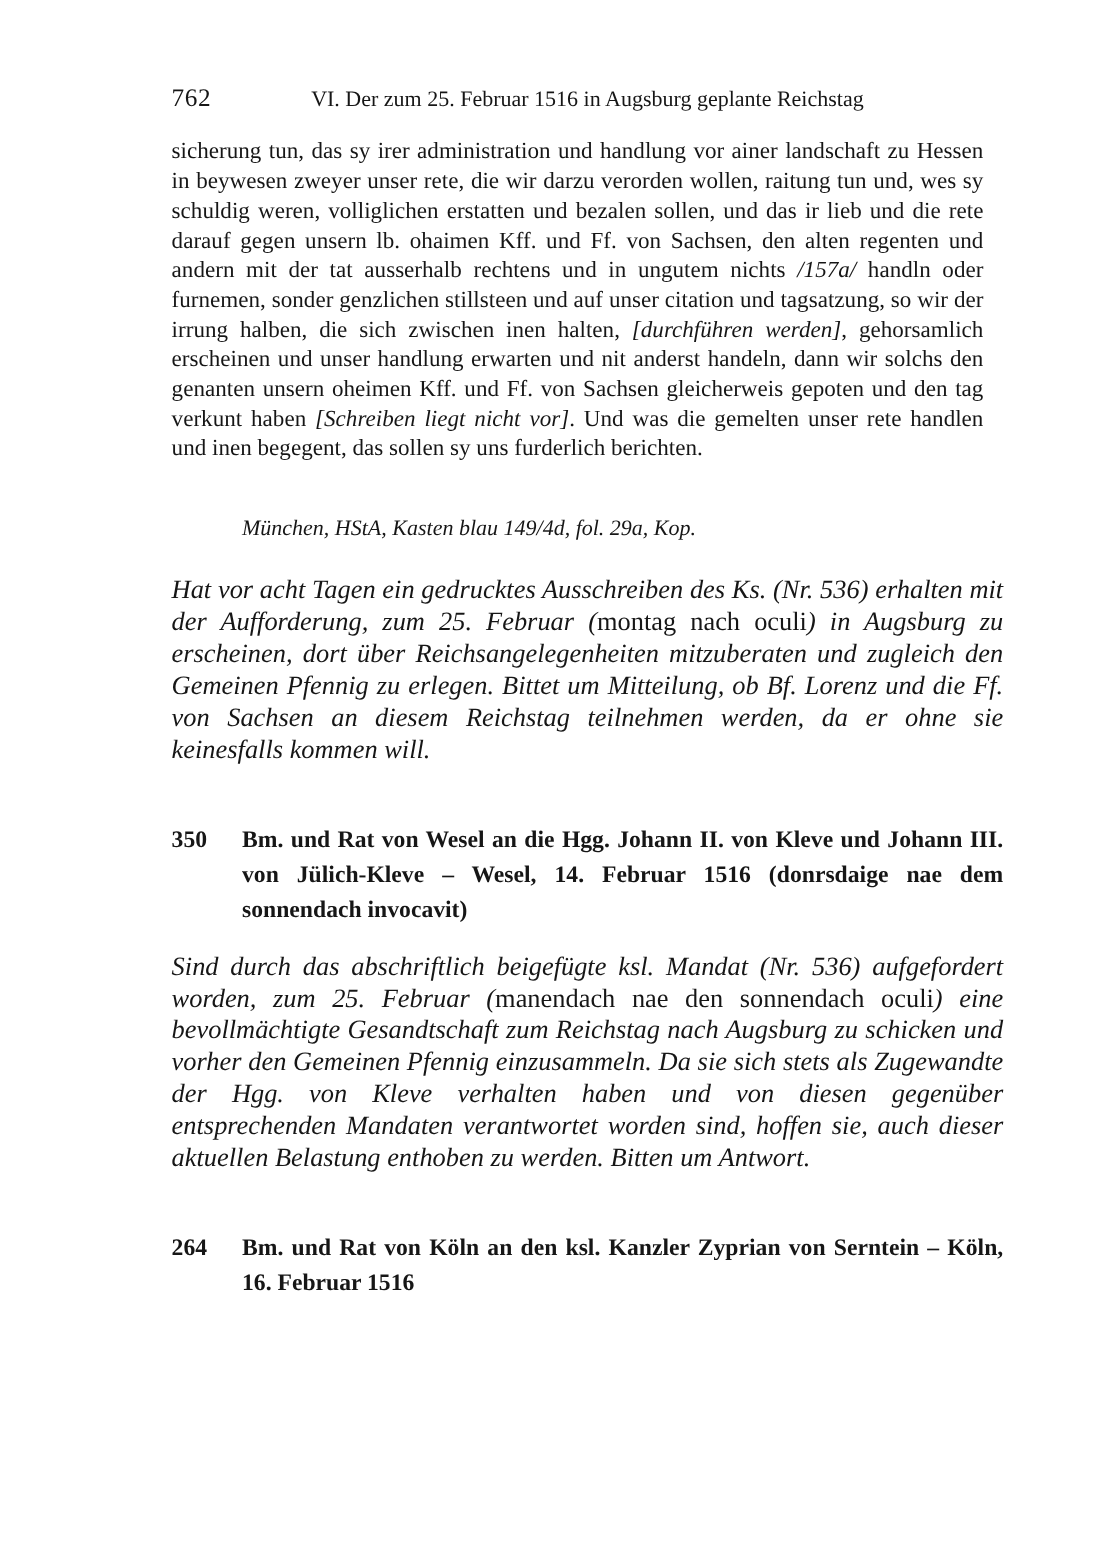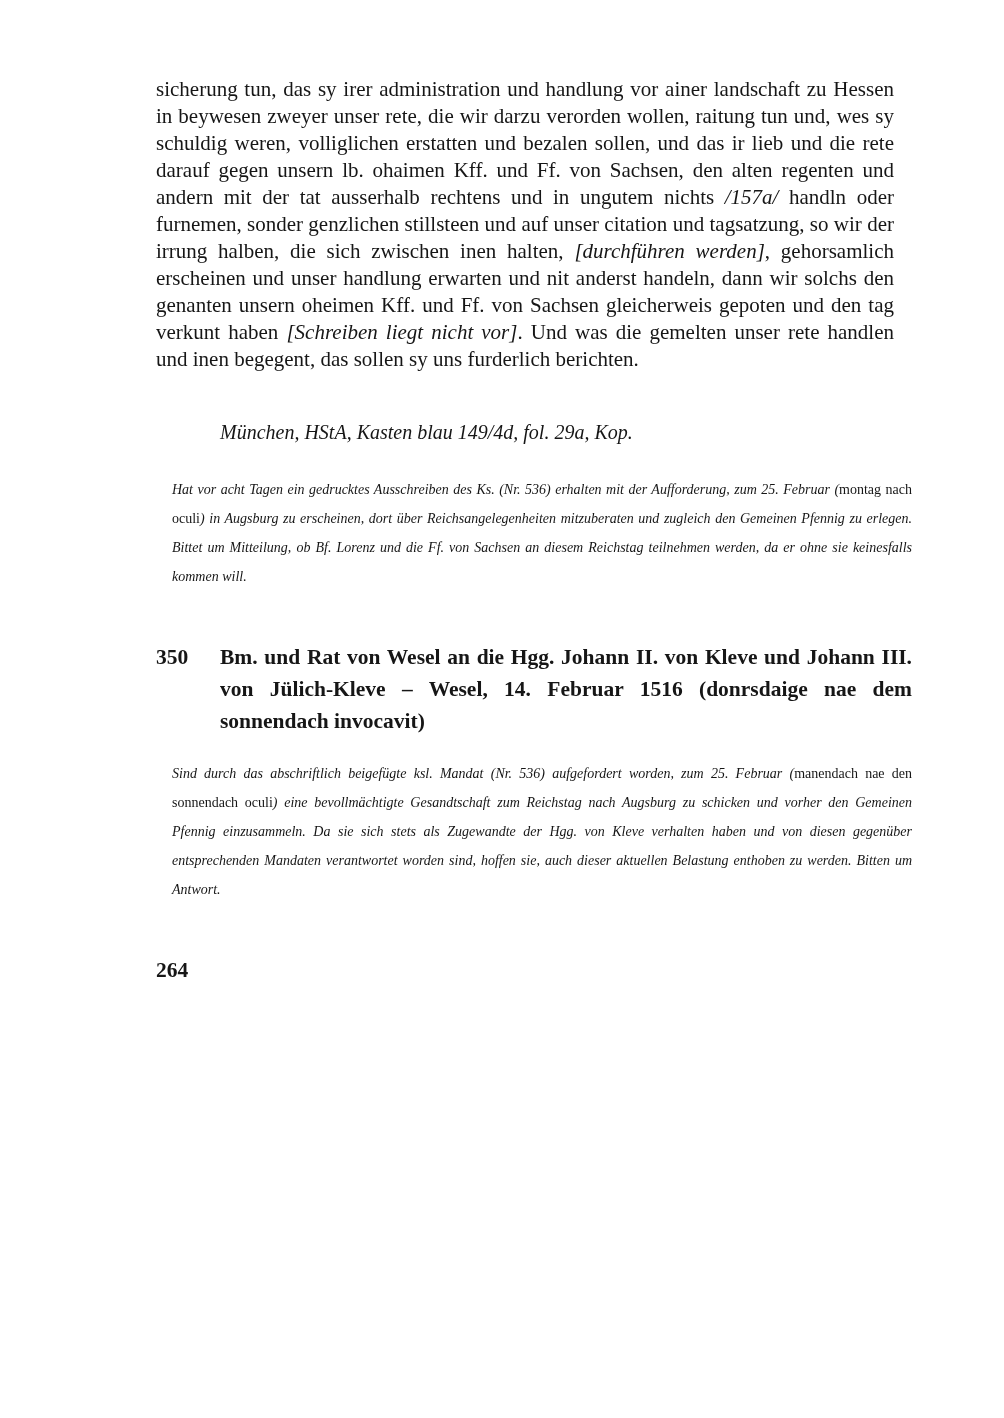--- a/index.html
+++ b/index.html
@@ -61,52 +61,57 @@
     top: 0;
     font-weight: bold;
   }
   .entry-source {
     margin: 0 0 30px 64px;
     font-style: italic;
     font-size: 20px;
     line-height: 26px;
   }
   .entry-summary {
-    margin: 0 0 50px 16px;
+    margin: 0 0 50px 0;
     font-style: italic;
-    font-size: 14px;
+    font-size: 24px;
     line-height: 29px;
     text-align: justify;
   }
   .run-italic { font-style: italic; }
   .run-roman  { font-style: normal; }
 </style>
 </head>
 <body>
 
 <div class="page" style="--page-bg: #ffffff; --ink: #161616;">
 
+  <header class="page-header">
+    <span class="page-number">762</span>
+    <span class="running-title">VI. Der zum 25. Februar 1516 in Augsburg geplante Reichstag</span>
+  </header>
 
   <p class="body-text"><span class="run-roman">sicherung tun, das sy irer administration und handlung vor ainer landschaft zu Hessen in beywesen zweyer unser rete, die wir darzu verorden wollen, raitung tun und, wes sy schuldig weren, volliglichen erstatten und bezalen sollen, und das ir lieb und die rete darauf gegen unsern lb. ohaimen Kff. und Ff. von Sachsen, den alten regenten und andern mit der tat ausserhalb rechtens und in ungutem nichts </span><span class="run-italic">/157a/</span><span class="run-roman"> handln oder furnemen, sonder genzlichen stillsteen und auf unser citation und tagsatzung, so wir der irrung halben, die sich zwischen inen halten, </span><span class="run-italic">[durchführen werden]</span><span class="run-roman">, gehorsamlich erscheinen und unser handlung erwarten und nit anderst handeln, dann wir solchs den genanten unsern oheimen Kff. und Ff. von Sachsen gleicherweis gepoten und den tag verkunt haben </span><span class="run-italic">[Schreiben liegt nicht vor]</span><span class="run-roman">. Und was die gemelten unser rete handlen und inen begegent, das sollen sy uns furderlich berichten.</span></p>
 
   <div id="entries">
   <section class="entry">
     <p class="entry-source">München, HStA, Kasten blau 149/4d, fol. 29a, Kop.</p>
     <p class="entry-summary"><span class="run-italic">Hat vor acht Tagen ein gedrucktes Ausschreiben des Ks. (Nr. 536) erhalten mit der Aufforderung, zum 25. Februar (</span><span class="run-roman">montag nach oculi</span><span class="run-italic">) in Augsburg zu erscheinen, dort über Reichsangelegenheiten mitzuberaten und zugleich den Gemeinen Pfennig zu erlegen. Bittet um Mitteilung, ob Bf. Lorenz und die Ff. von Sachsen an diesem Reichstag teilnehmen werden, da er ohne sie keinesfalls kommen will.</span></p>
   </section>
 
   <section class="entry">
     <div class="entry-heading">
       <span class="entry-number">350</span>
       <span class="entry-heading-text">Bm. und Rat von Wesel an die Hgg. Johann II. von Kleve und Johann III. von Jülich-Kleve – Wesel, 14. Februar 1516 (donrsdaige nae dem sonnendach invocavit)</span>
     </div>
     <p class="entry-summary"><span class="run-italic">Sind durch das abschriftlich beigefügte ksl. Mandat (Nr. 536) aufgefordert worden, zum 25. Februar (</span><span class="run-roman">manendach nae den sonnendach oculi</span><span class="run-italic">) eine bevollmächtigte Gesandtschaft zum Reichstag nach Augsburg zu schicken und vorher den Gemeinen Pfennig einzusammeln. Da sie sich stets als Zugewandte der Hgg. von Kleve verhalten haben und von diesen gegenüber entsprechenden Mandaten verantwortet worden sind, hoffen sie, auch dieser aktuellen Belastung enthoben zu werden. Bitten um Antwort.</span></p>
   </section>
 
   <section class="entry">
     <div class="entry-heading">
       <span class="entry-number">264</span>
+      <span class="entry-heading-text">Bm. und Rat von Köln an den ksl. Kanzler Zyprian von Serntein – Köln, 16. Februar 1516</span>
     </div>
 
   </section>
 </div>
 
 </div>
 
 </body></html>

